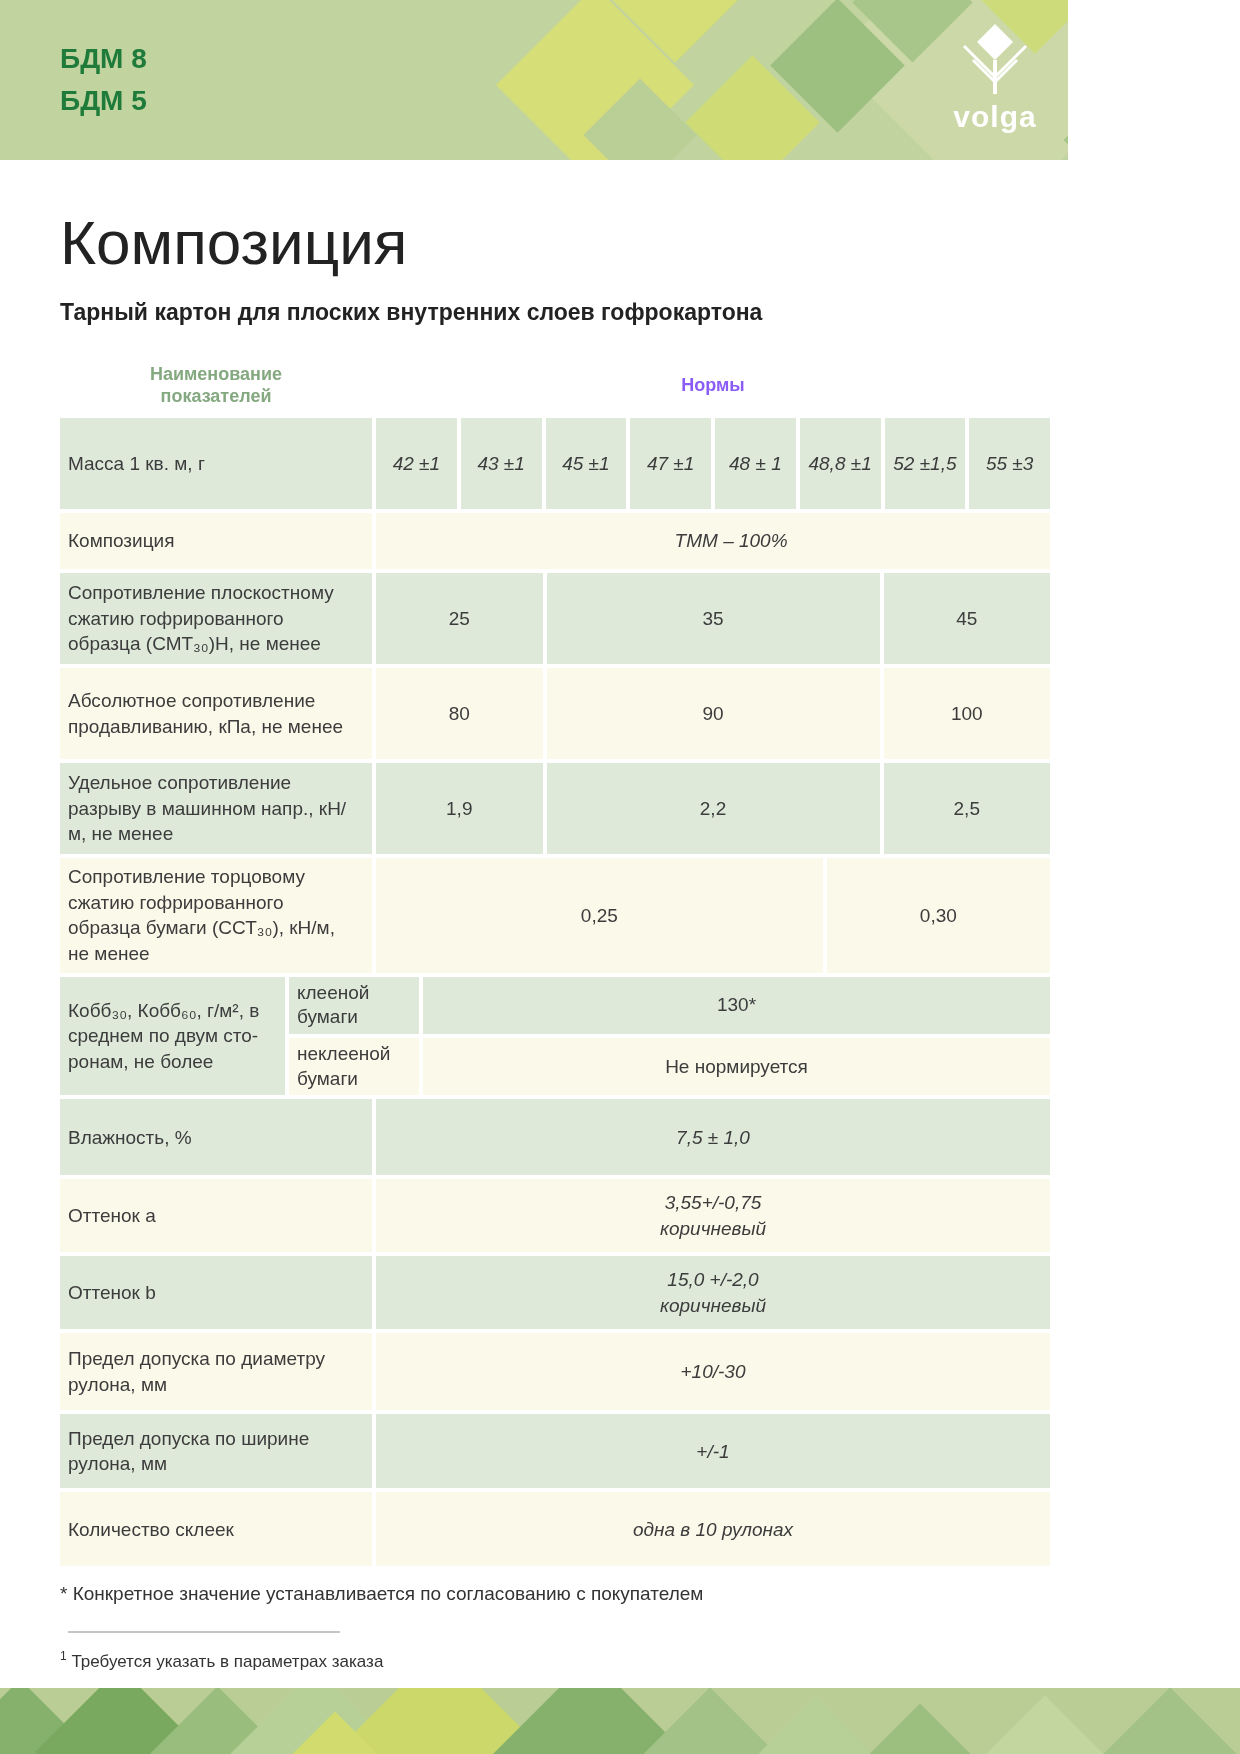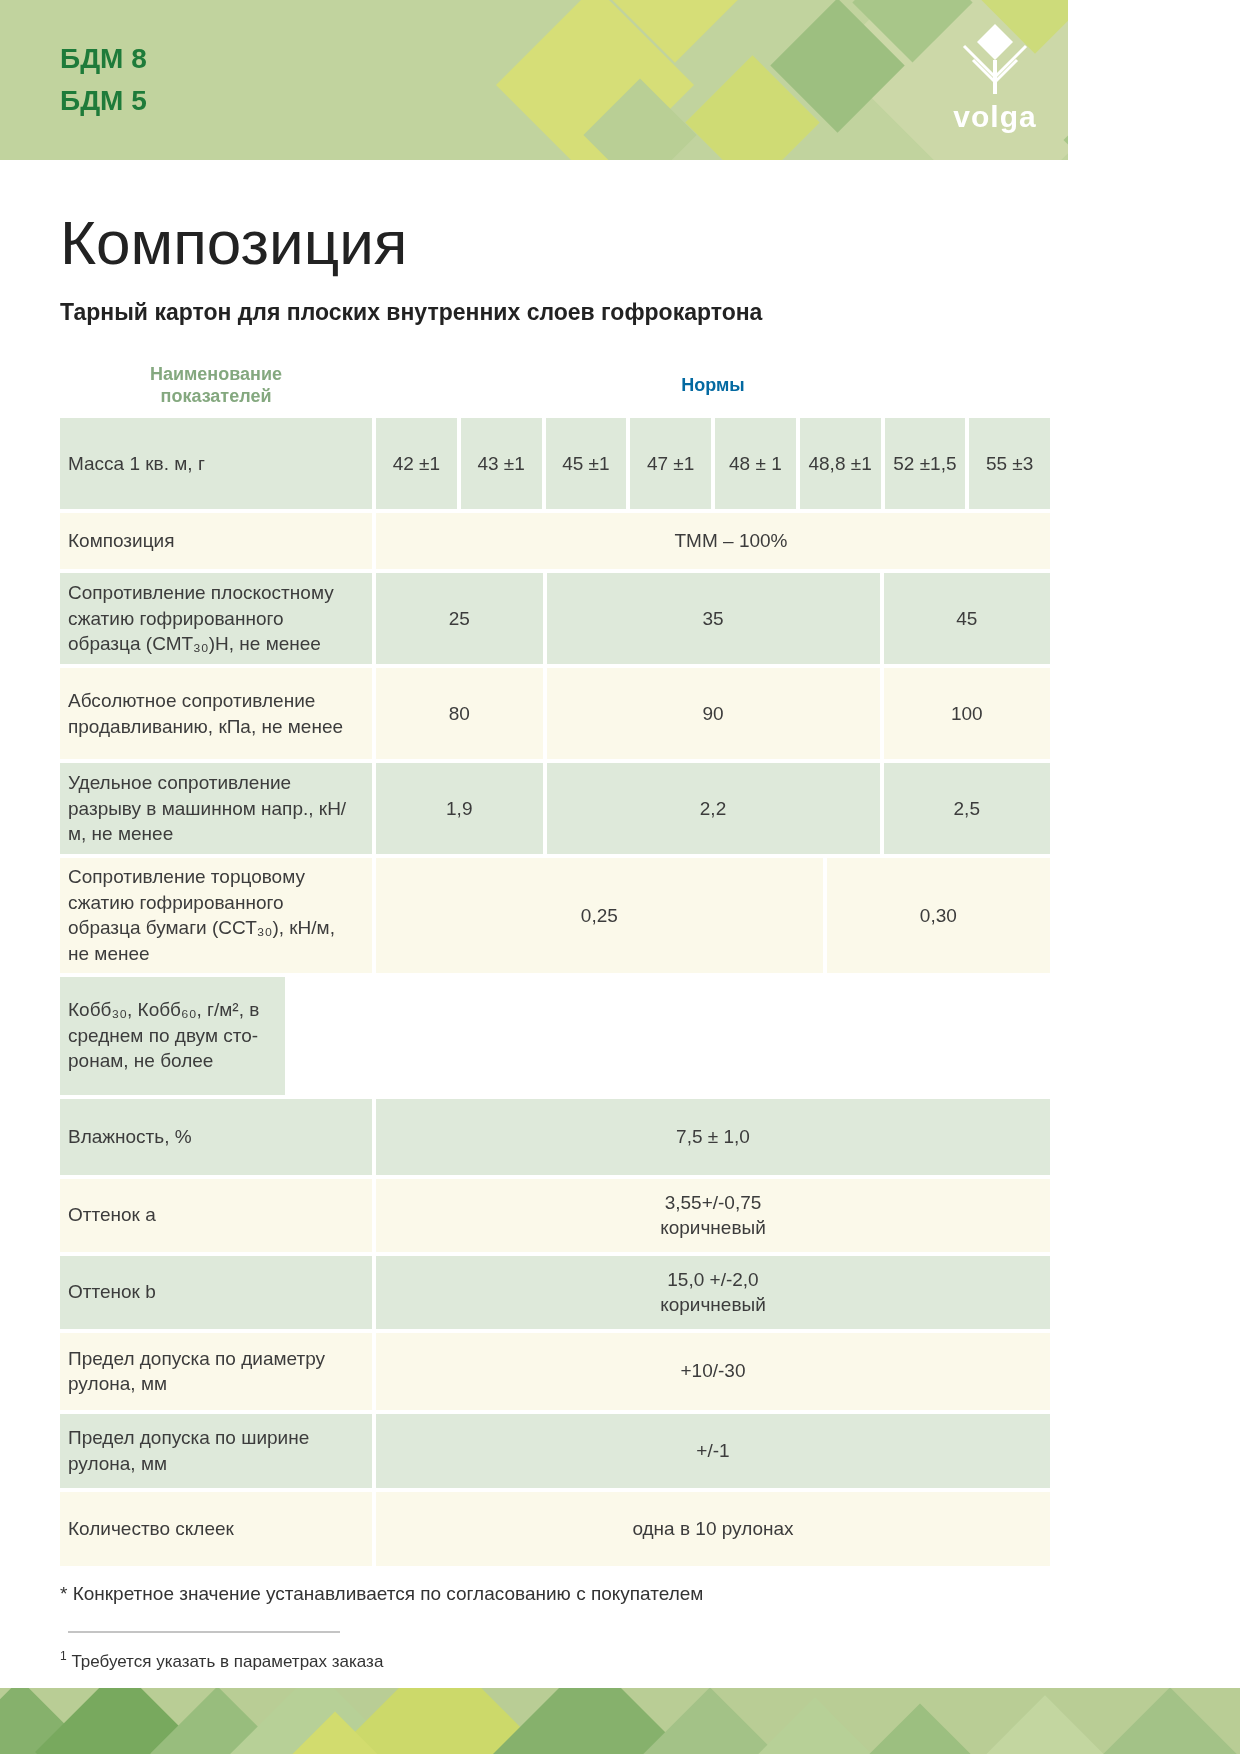--- a/index.html
+++ b/index.html
@@ -13,27 +13,27 @@
   .logo-word{color:#ffffff;font-size:30px;font-weight:700;letter-spacing:1px;margin-top:0px;}
   
   .content{position:absolute;left:60px;top:160px;width:990px;}
   .title{margin-top:50px;font-size:62px;font-weight:500;color:#222222;line-height:1.05;}
   .subtitle{margin-top:24px;font-size:23px;font-weight:700;color:#222222;}
   
   .colheads{display:flex;gap:4px;margin-top:36px;margin-bottom:10px;}
   .colheads .lh{flex:0 0 312px;display:flex;align-items:center;justify-content:center;text-align:center;
                 font-size:18px;font-weight:700;color:#84a87f;line-height:1.25;min-height:46px;}
   .colheads .rh{flex:1;display:flex;align-items:center;justify-content:center;
-                font-size:18px;font-weight:700;color:#0369a1;min-height:46px;}
+                font-size:18px;font-weight:700;color:#8b5cf6;min-height:46px;}
   
   .trow{display:flex;gap:4px;margin-bottom:4px;}
   .cell{box-sizing:border-box;display:flex;align-items:center;justify-content:center;
         text-align:center;font-size:19px;line-height:1.35;color:#3c3c3c;}
   .cell.lab{justify-content:flex-start;text-align:left;padding:6px 14px 6px 8px;flex:0 0 312px;}
-  .v1{flex:1;} .v2{flex:2;} .v4{flex:4;}
+  .v1{flex:1;font-style:italic;} .v2{flex:2;} .v4{flex:4;}
   .g{background:#dee9da;} .c{background:#fbf9ea;}
   .h-mass{min-height:91px;} .h-comp{min-height:56px;padding-left:36px;} .h-91{min-height:91px;}
   .h-hum{min-height:76px;} .h-shade{min-height:73px;} .h-diam{min-height:77px;}
   .h-wid{min-height:74px;} .h-glue{min-height:74px;}
   
   .cobb{display:flex;gap:4px;margin-bottom:4px;}
   .cobb .lab{flex:0 0 225px;min-height:118px;}
   .cobb-right{flex:1;display:flex;flex-direction:column;gap:4px;}
   .cobb-sub{display:flex;gap:4px;flex:1;}
   .cobb-sub .sublab{box-sizing:border-box;flex:0 0 130px;display:flex;align-items:center;
@@ -129,20 +129,30 @@
     </div>
 
     <div class="trow">
       <div class="cell lab c h-91">Сопротивление торцовому сжатию гофрированного образца бумаги (ССТ₃₀), кН/м, не менее</div>
       <div class="cell v4 c h-91">0,25</div>
       <div class="cell v2 c h-91">0,30</div>
     </div>
 
     <div class="cobb">
       <div class="cell lab g">Кобб₃₀, Кобб₆₀, г/м², в среднем по двум сто­ронам, не более</div>
+      <div class="cobb-right">
+        <div class="cobb-sub">
+          <div class="sublab g">клееной бумаги</div>
+          <div class="subval g">130*</div>
+        </div>
+        <div class="cobb-sub">
+          <div class="sublab c">неклееной бумаги</div>
+          <div class="subval c">Не нормируется</div>
+        </div>
+      </div>
     </div>
 
     <div class="trow">
       <div class="cell lab g h-hum">Влажность, %</div>
       <div class="cell v1 g h-hum">7,5 ± 1,0</div>
     </div>
 
     <div class="trow">
       <div class="cell lab c h-shade">Оттенок a</div>
       <div class="cell v1 c h-shade">

